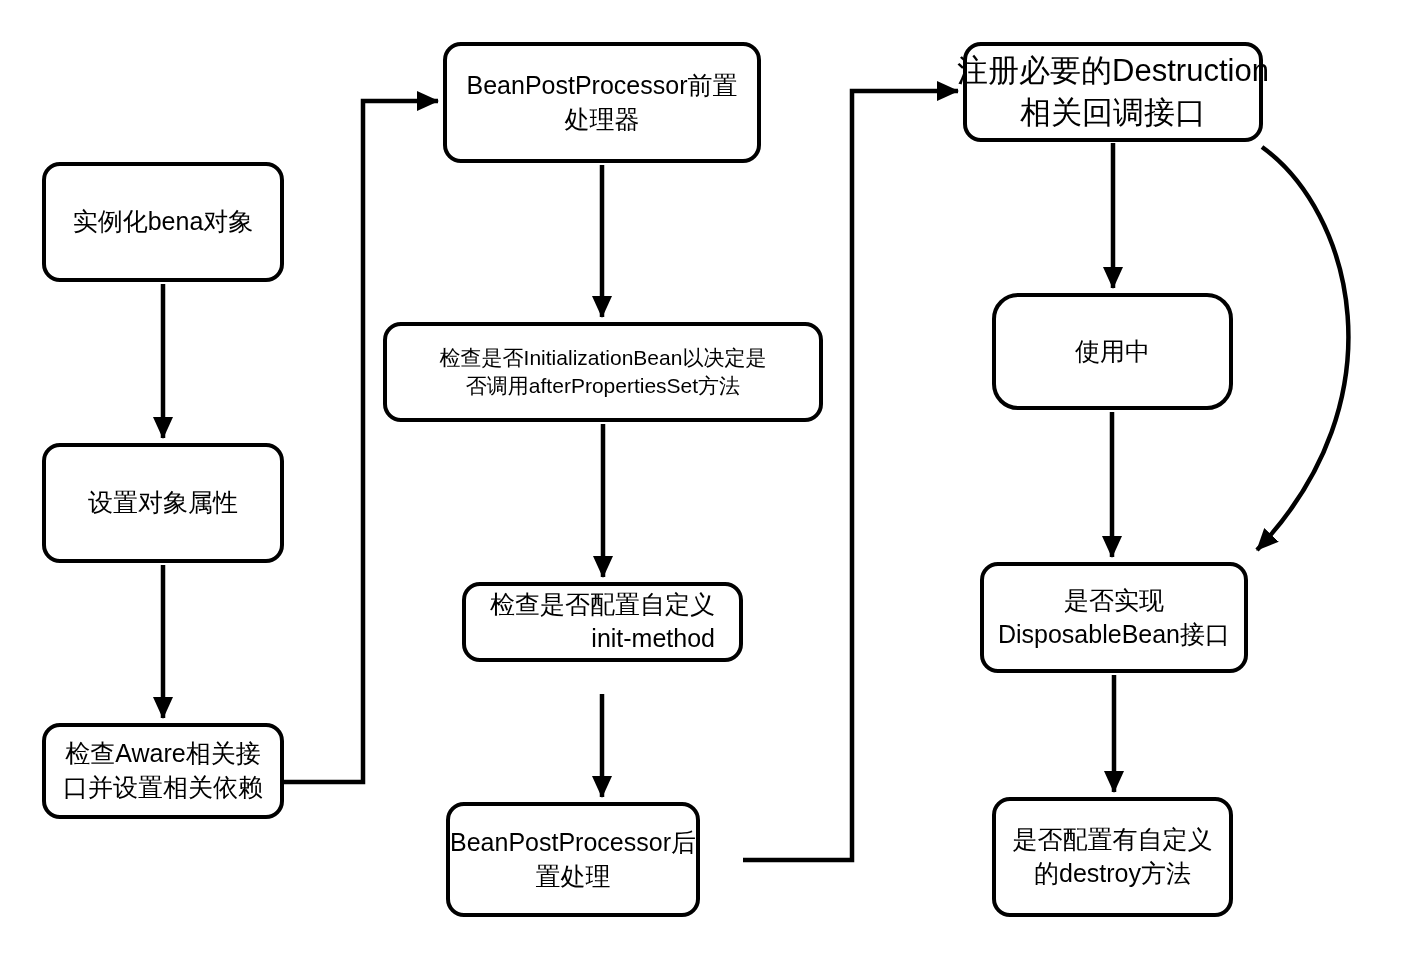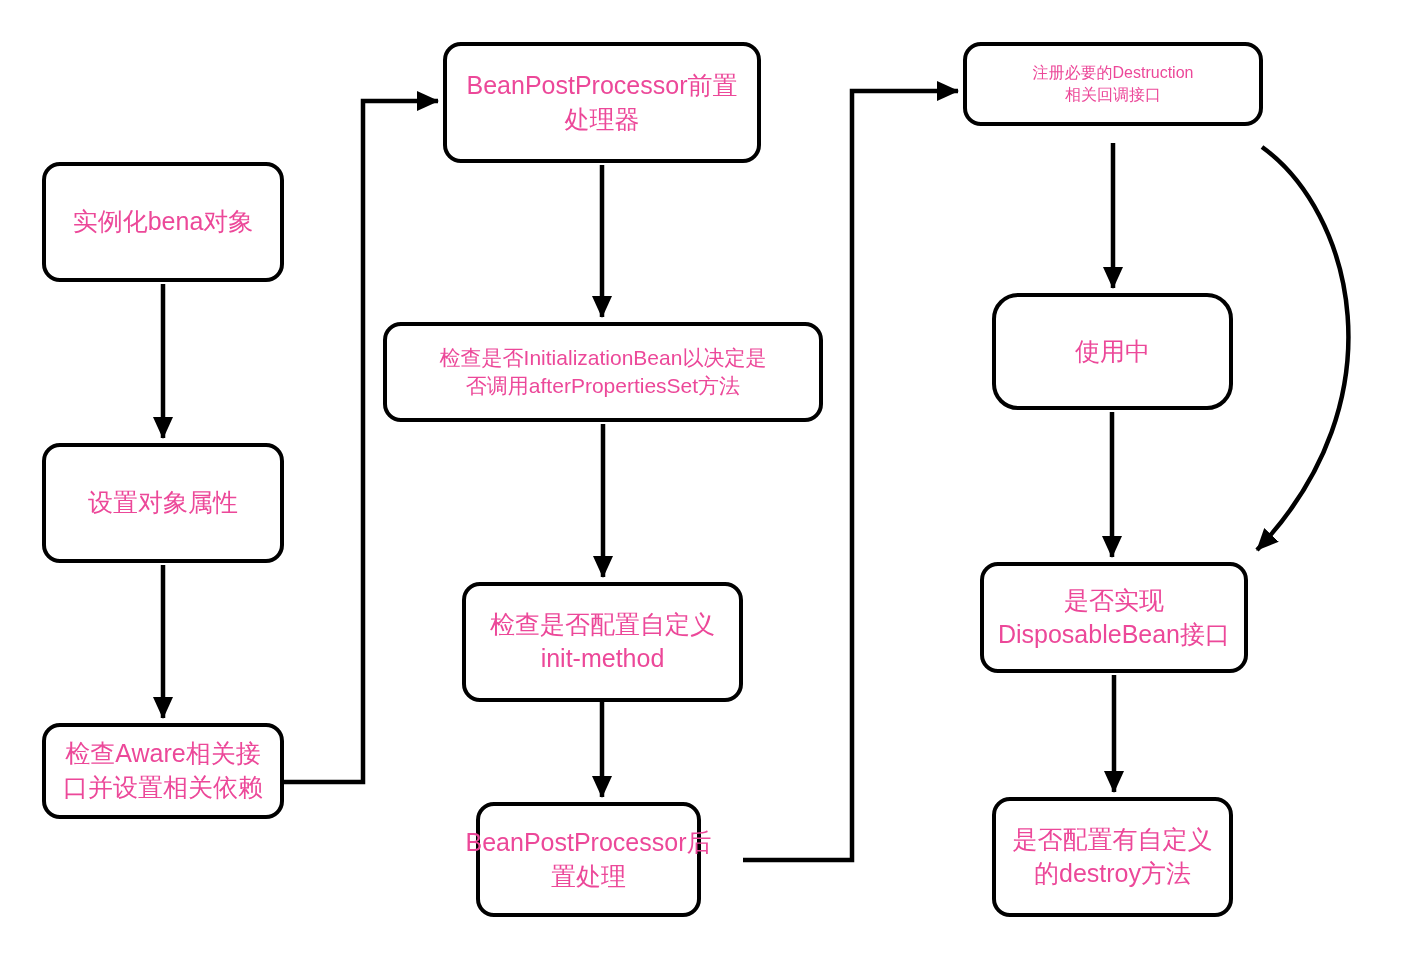--- a/index.html
+++ b/index.html
@@ -33,21 +33,21 @@
     box-sizing: border-box;
     background: #ffffff;
     border: 4.5px solid #000000;
     border-radius: 18px;
     display: flex;
     align-items: center;
     justify-content: center;
     text-align: center;
     font-size: 25px;
     line-height: 1.35;
-    color: #ec4899;
+    color: #000000;
     white-space: pre;
   }
 </style>
 </head>
 <body>
 
 <div class="canvas">
 
   <svg class="edges-layer" viewBox="0 0 1420 960" xmlns="http://www.w3.org/2000/svg">
     <defs>
@@ -74,27 +74,27 @@
 
   <div class="node" style="left:42px; top:723px; width:242px; height:96px;">检查Aware相关接
 口并设置相关依赖</div>
 
   <div class="node" style="left:443px; top:42px; width:318px; height:121px;">BeanPostProcessor前置
 处理器</div>
 
   <div class="node" style="left:383px; top:322px; width:440px; height:100px; font-size:21px;">检查是否InitializationBean以决定是
 否调用afterPropertiesSet方法</div>
 
-  <div class="node" style="left:462px; top:582px; width:281px; height:120px;">检查是否配置自定义
+  <div class="node" style="left:462px; top:582px; width:281px; height:80px;text-align:right;">检查是否配置自定义
 init-method</div>
 
-  <div class="node" style="left:476px; top:802px; width:225px; height:115px;">BeanPostProcessor后
+  <div class="node" style="left:446px; top:802px; width:254px; height:115px;">BeanPostProcessor后
 置处理</div>
 
-  <div class="node" style="left:963px; top:42px; width:300px; height:84px; font-size:16px;">注册必要的Destruction
+  <div class="node" style="left:963px; top:42px; width:300px; height:100px; font-size:31px;">注册必要的Destruction
 相关回调接口</div>
 
   <div class="node" style="left:992px; top:293px; width:241px; height:117px;border-radius:26px;">使用中</div>
 
   <div class="node" style="left:992px; top:797px; width:241px; height:120px;">是否配置有自定义
 的destroy方法</div>
 
   <div class="node" style="left:980px; top:562px; width:268px; height:111px;">是否实现
 DisposableBean接口</div>
 

